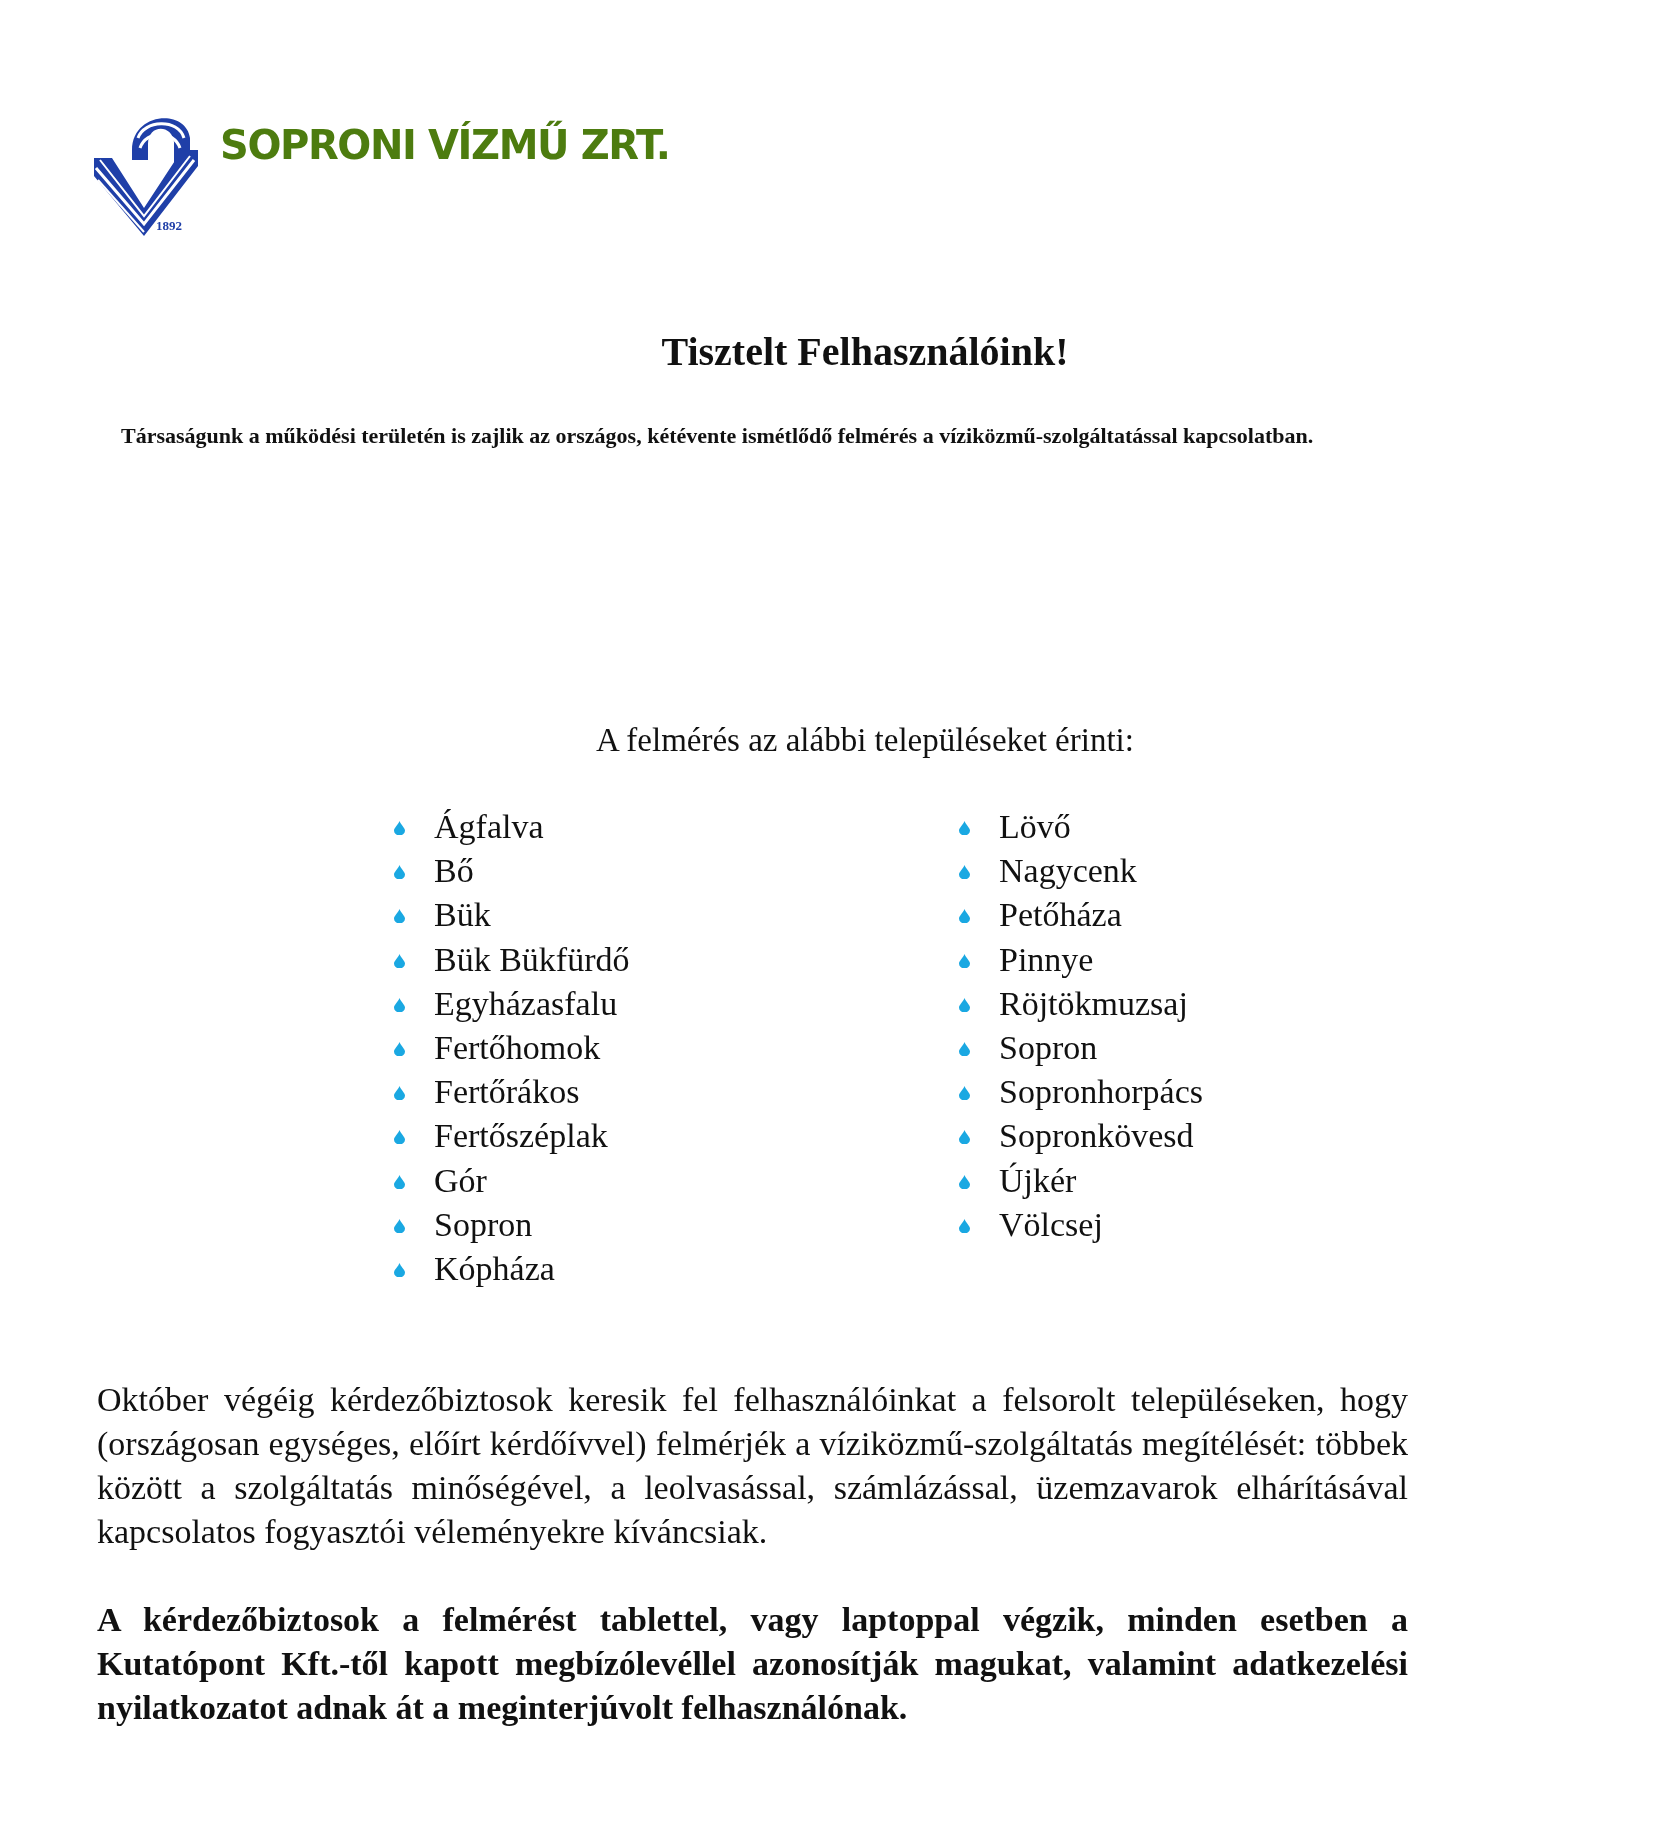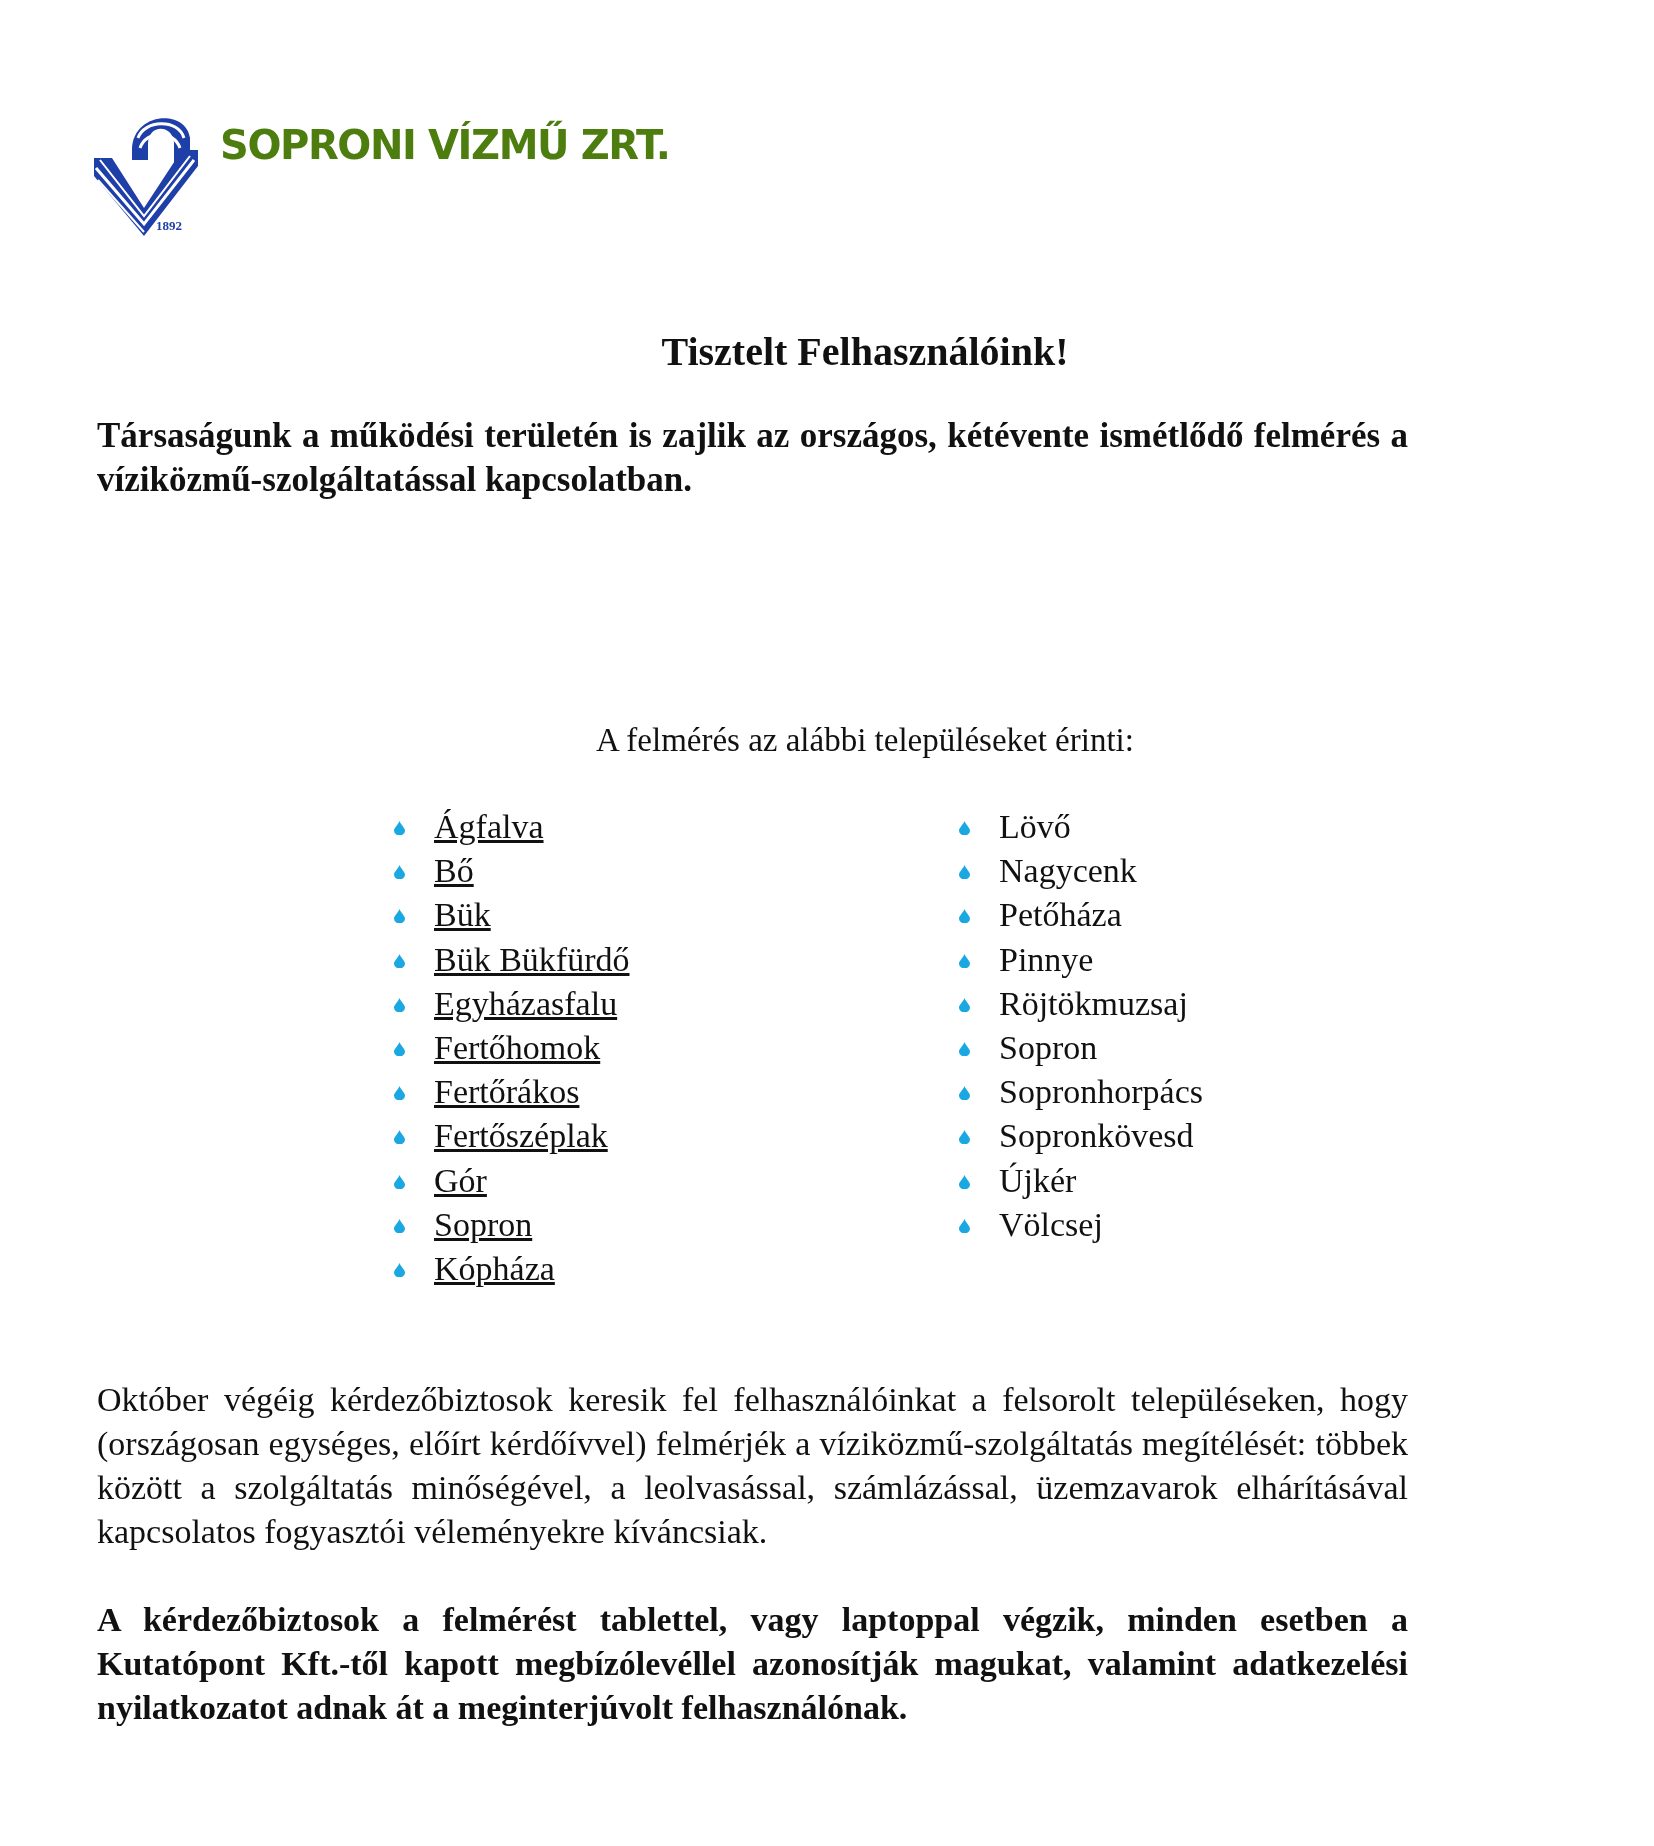--- a/index.html
+++ b/index.html
@@ -2,27 +2,27 @@
 <html><head>
 <meta charset="utf-8">
 <style>
   html, body { margin: 0; padding: 0; background: #ffffff; }
   body { width: 1654px; height: 1846px; position: relative; overflow: hidden; color: #111111; }
   .abs { position: absolute; }
   .logo-mark { left: 94px; top: 98px; width: 104px; height: 138px; }
   .logo-text { left: 220px; top: 122px; font-family: "DejaVu Sans", sans-serif; font-weight: bold; font-size: 40px; letter-spacing: -1.4px; color: #4d7c0f; white-space: nowrap; }
   .title { left: 0; width: 1730px; top: 328px; text-align: center; font-family: "Liberation Serif", serif; font-weight: bold; font-size: 40px; color: #111111; }
   .para { left: 97px; width: 1311px; font-family: "Liberation Serif", serif; font-size: 34px; line-height: 44px; text-align: justify; color: #111111; }
-  .para.bold { font-weight: bold; font-size: 35px; }
+  .para.bold { font-weight: bold; font-size: 22px; margin-left: 24px; }
   .para p { margin: 0; }
   .intro { left: 0; width: 1730px; top: 722px; text-align: center; font-family: "Liberation Serif", serif; font-size: 33px; color: #111111; }
   .list { font-family: "Liberation Serif", serif; font-size: 34px; line-height: 44.2px; margin: 0; padding: 0; list-style: none; }
   .list li { position: relative; padding-left: 40px; white-space: nowrap; }
   .drop { position: absolute; left: 0; top: 16px; width: 11px; height: 14px; }
-  .list-left { left: 394px; top: 805px; text-decoration: underline; }
+  .list-left { left: 394px; top: 805px; }
   .list-right { left: 959px; top: 805px; }
 </style>
 </head>
 <body>
 
 <div class="abs logo-mark">
   <svg width="104" height="138" viewBox="0 0 104 138">
 
     <path d="M38 52 C38 14 92 10 96 40 L96 66 L80 66 L80 44 C78 26 54 26 54 46 L54 62 L38 62 Z" fill="#1f3fa8"></path>
     <path d="M44 40 C50 22 84 20 90 40" stroke="#ffffff" stroke-width="3" fill="none"></path>

